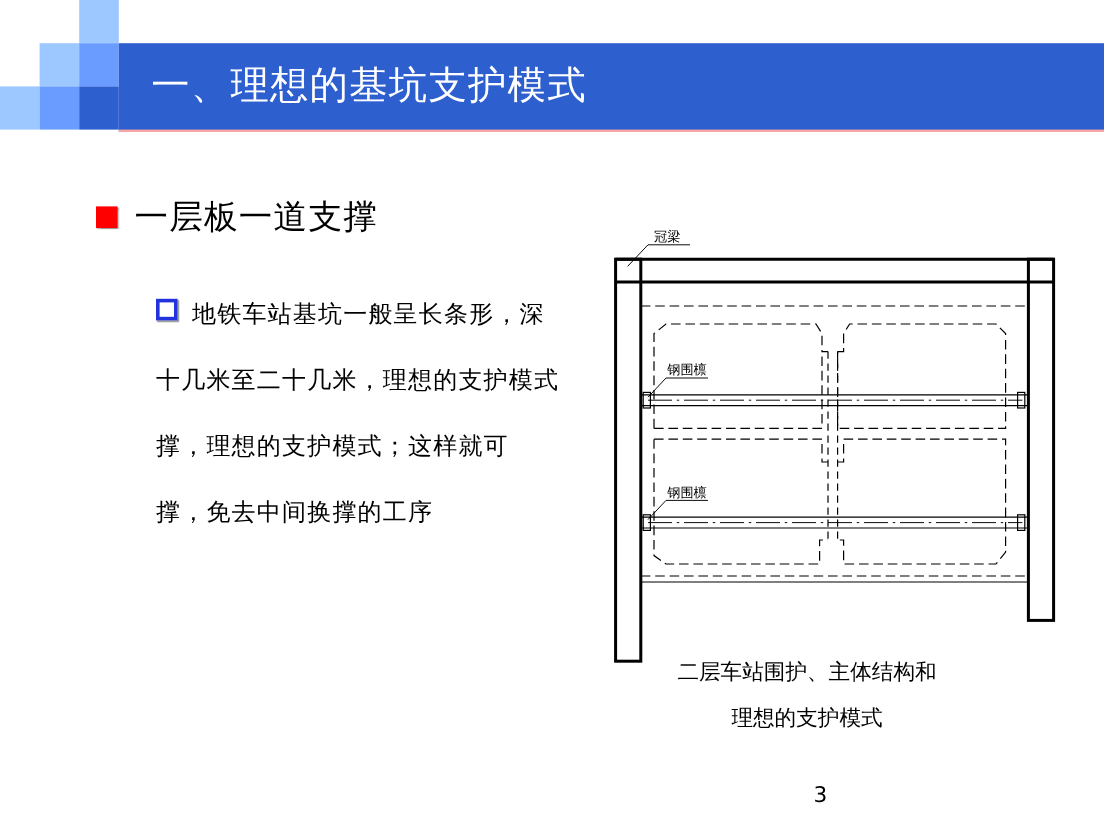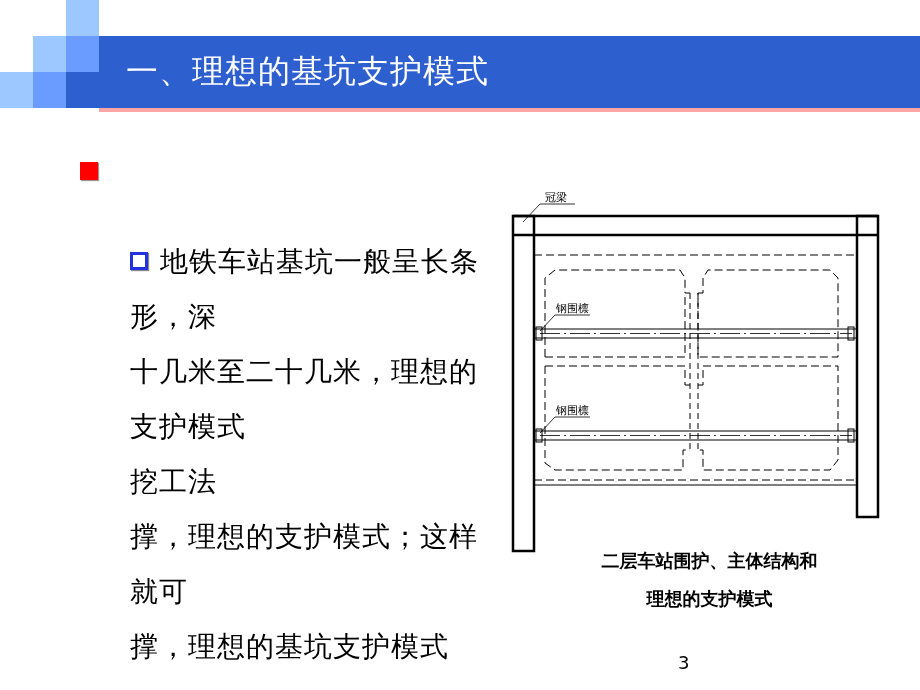--- a/index.html
+++ b/index.html
@@ -8,74 +8,74 @@
       font-family: "DejaVu Sans", "Liberation Sans", sans-serif; color: #000;
     }
     .deco { position: absolute; }
     .sq-a { left: 66px; top: 0; width: 33px; height: 36px; background: #9cc8ff; }
     .sq-b { left: 33px; top: 36px; width: 33px; height: 36px; background: #9cc8ff; }
     .sq-c { left: 66px; top: 36px; width: 33px; height: 36px; background: #6a9cff; }
     .sq-d { left: 0; top: 72px; width: 33px; height: 36px; background: #9cc8ff; }
     .sq-e { left: 33px; top: 72px; width: 33px; height: 36px; background: #6a9cff; }
     .title-bar {
       position: absolute; left: 99px; top: 36px; width: 821px; height: 72px;
-      background: #2d5fcf; border-bottom: 4px solid #fca5a5;
+      background: #2d5fcf; border-bottom: 2px solid #fca5a5;
     }
     .title-bar .left-ext { position: absolute; left: -33px; top: 36px; width: 33px; height: 36px; background: #2d5fcf; }
     .title-text {
       position: absolute; left: 27px; top: 14px; font-size: 32px; color: #ffffff; letter-spacing: 1px;
       white-space: nowrap;
     }
     .heading {
       position: absolute; left: 80px; top: 162px; display: flex; align-items: center;
     }
     .red-sq { width: 18px; height: 18px; background: #ff0000; box-shadow: 1px 1px 1px #999; margin-right: 14px; }
     .heading-text { font-size: 28px; letter-spacing: 1px; white-space: nowrap; }
     .bullet-list { position: absolute; left: 130px; top: 234px; width: 365px; }
     .bullet {
-      position: relative; font-size: 28px; line-height: 55px; letter-spacing: 1px; padding-left: 0;
+      position: relative; font-size: 20px; line-height: 55px; letter-spacing: 1px; padding-left: 0;
     }
     .bullet .box {
       display: inline-block; width: 12px; height: 12px; border: 3px solid #2233dd;
       box-shadow: 1px 1px 1px #888; margin-right: 12px; vertical-align: 1px; background: #fff;
     }
     .diagram { position: absolute; left: 505px; top: 185px; width: 400px; height: 370px; }
     .caption {
-      position: absolute; left: 567px; top: 542px; width: 285px; text-align: center;
-      font-size: 18px; line-height: 38px; font-weight: bold;
+      position: absolute; left: 530px; top: 542px; width: 285px; text-align: center;
+      font-size: 18px; line-height: 38px;
     }
     .page-num { position: absolute; left: 678px; top: 652px; font-size: 18px; }
   </style>
 </head>
 <body>
 
 <div class="deco sq-a"></div>
 <div class="deco sq-b"></div>
 <div class="deco sq-c"></div>
 <div class="deco sq-d"></div>
 <div class="deco sq-e"></div>
 
 <div class="title-bar">
   <div class="left-ext"></div>
   <div class="title-text">一、理想的基坑支护模式</div>
 </div>
 
 <div class="heading">
   <div class="red-sq"></div>
+  <div class="heading-text">一层板一道支撑</div>
 </div>
 
 <div class="bullet-list">
   <div class="bullet">
     <div><span class="box"></span><span>地铁车站基坑一般呈长条形，深</span></div>
     <div>十几米至二十几米，理想的支护模式</div>
-    <div>挖工法</div>
   </div>
   <div class="bullet">
     <div>撑，理想的支护模式；这样就可</div>
-    <div>撑，理想的基坑支护模式</div>
+    <div>撑，免去中间换撑的工序</div>
   </div>
 </div>
 
 <svg class="diagram" viewBox="505 185 400 370" width="400" height="370">
   <g fill="none" stroke="#000">
 
     <rect x="513" y="216" width="21" height="335" stroke-width="2.5"></rect>
     <rect x="857" y="216" width="21" height="301" stroke-width="2.5"></rect>
 
     <line x1="513" y1="216" x2="878" y2="216" stroke-width="2.5"></line>

